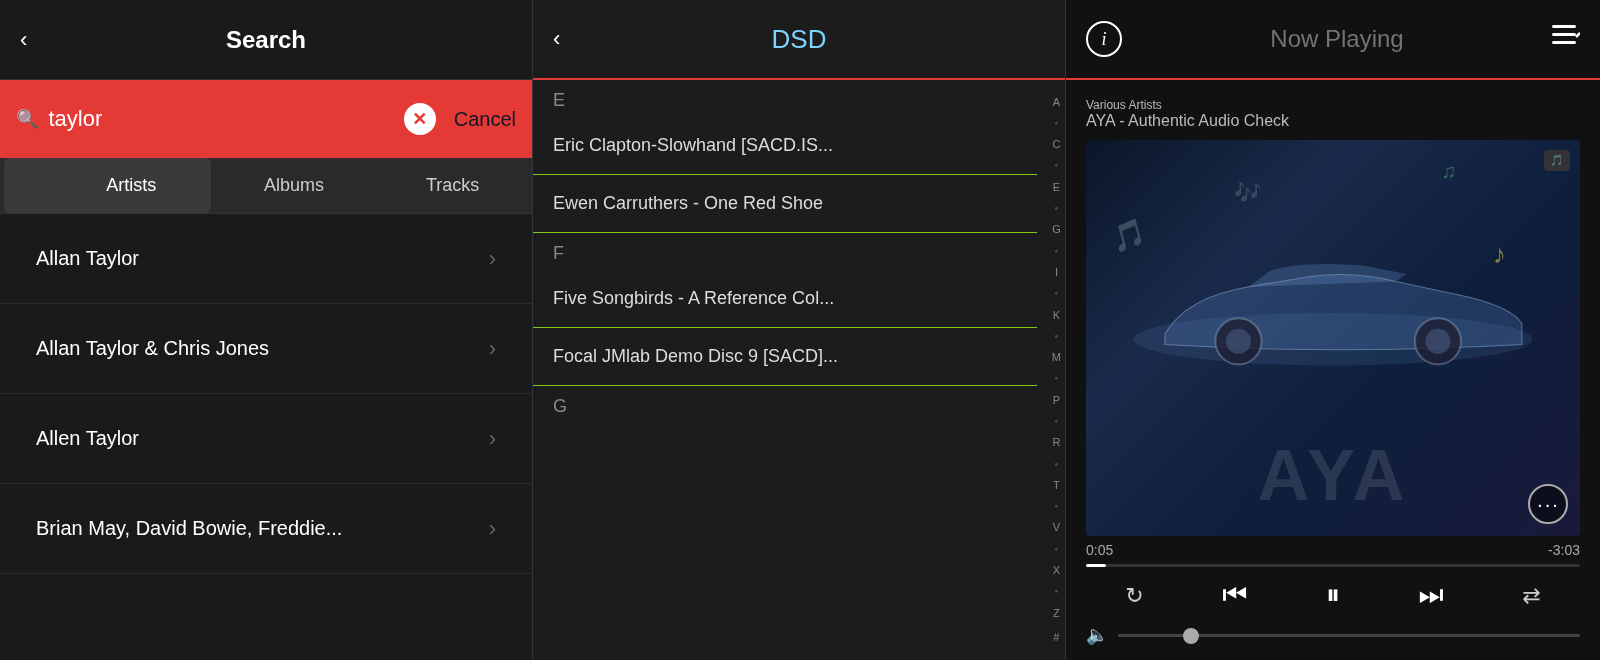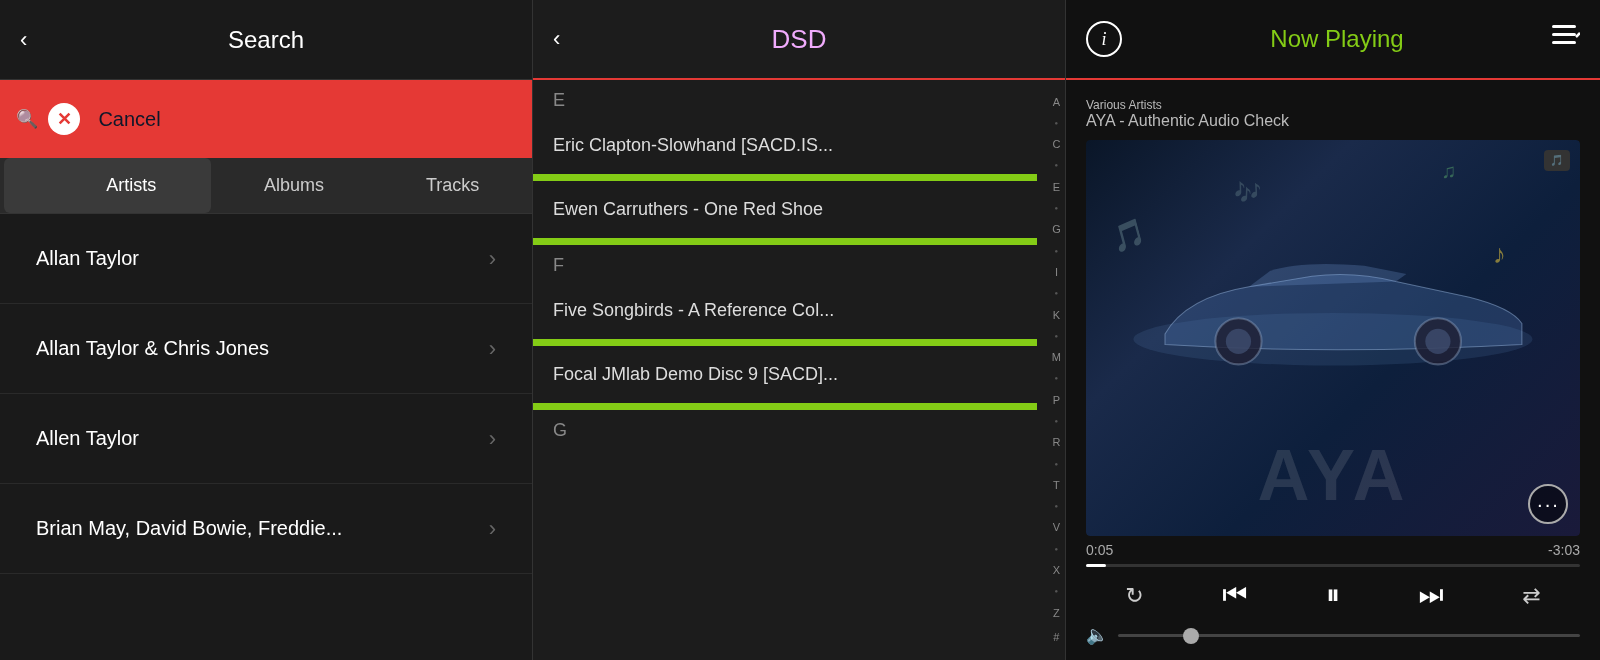--- a/index.html
+++ b/index.html
@@ -34,21 +34,21 @@
     }
     .left-header .back-btn {
       position: absolute;
       left: 20px;
       font-size: 22px;
       color: #fff;
       cursor: pointer;
     }
     .left-header .title {
       font-size: 24px;
-      font-weight: 400;
+      font-weight: 700;
       color: #fff;
       text-align: right;
     }
     .search-bar {
       background: #e53935;
       display: flex;
       align-items: center;
       padding: 0 16px;
       height: 78px;
       gap: 10px;
@@ -161,36 +161,36 @@
     .mid-header .back-btn {
       position: absolute;
       left: 20px;
       font-size: 22px;
       color: #fff;
       cursor: pointer;
     }
     .mid-header .title {
       font-size: 26px;
       font-weight: 400;
-      color: #f0abfc;
+      color: #7dd3fc;
     }
     .album-list {
       flex: 1;
       overflow-y: auto;
       padding-right: 28px;
     }
     .section-header {
       padding: 10px 20px 6px;
       color: #888;
       font-size: 18px;
       font-weight: 500;
     }
     .album-item {
       padding: 18px 20px;
-      border-bottom: 7px solid #84cc16;
+      border-bottom: 1px solid #84cc16;
       font-size: 18px;
       font-weight: 300;
       color: #ddd;
       cursor: pointer;
     }
 
     
     .alpha-index {
       position: absolute;
       right: 4px;
@@ -239,21 +239,21 @@
       justify-content: center;
       font-size: 18px;
       font-style: italic;
       cursor: pointer;
       color: #fff;
       font-family: Georgia, serif;
     }
     .right-header .title {
       font-size: 24px;
       font-weight: 400;
-      color: #84cc16;
+      color: #737373;
     }
     .queue-icon {
       font-size: 22px;
       color: #fff;
       cursor: pointer;
     }
     .now-playing-content {
       flex: 1;
       display: flex;
       flex-direction: column;
@@ -406,20 +406,21 @@
 <body>
 
 <div class="left-panel">
   <div class="left-header">
     <span class="back-btn">‹</span>
     <span class="title">Search</span>
   </div>
 
   <div class="search-bar">
     <span class="search-icon-wrap">🔍</span>
+    <input class="search-input" type="text" value="taylor" style="">
     <div class="clear-btn">
       <span>✕</span>
     </div>
     <span class="cancel-btn">Cancel</span>
   </div>
 
   <div class="tabs-row">
     <div class="tab-btn active">Artists</div>
     <div class="tab-btn">Albums</div>
     <div class="tab-btn">Tracks</div>

